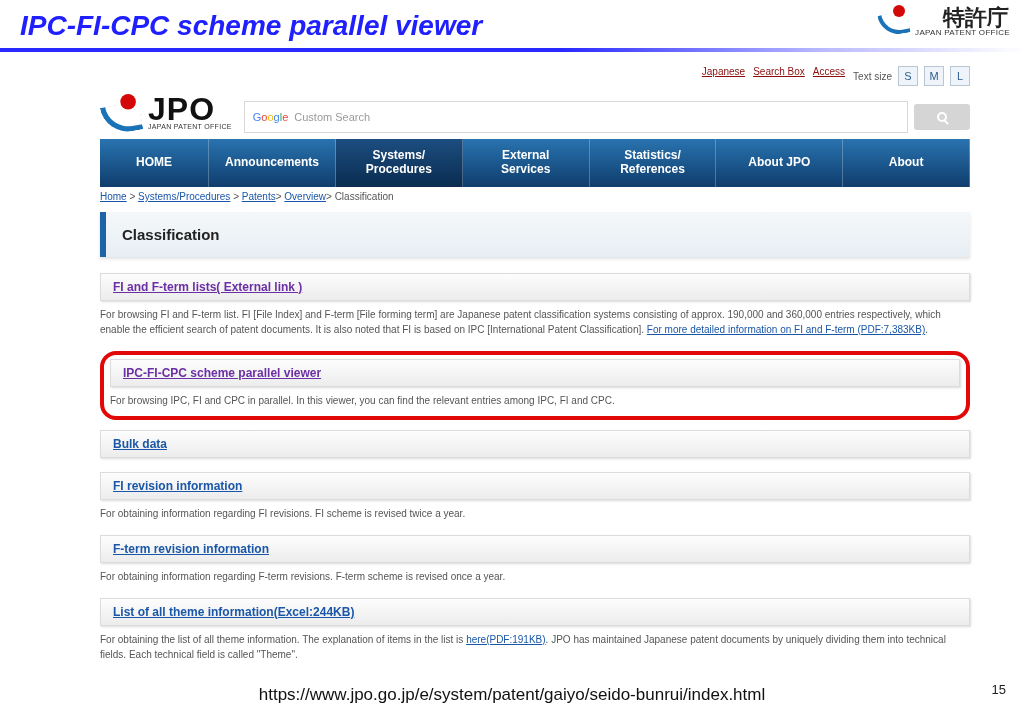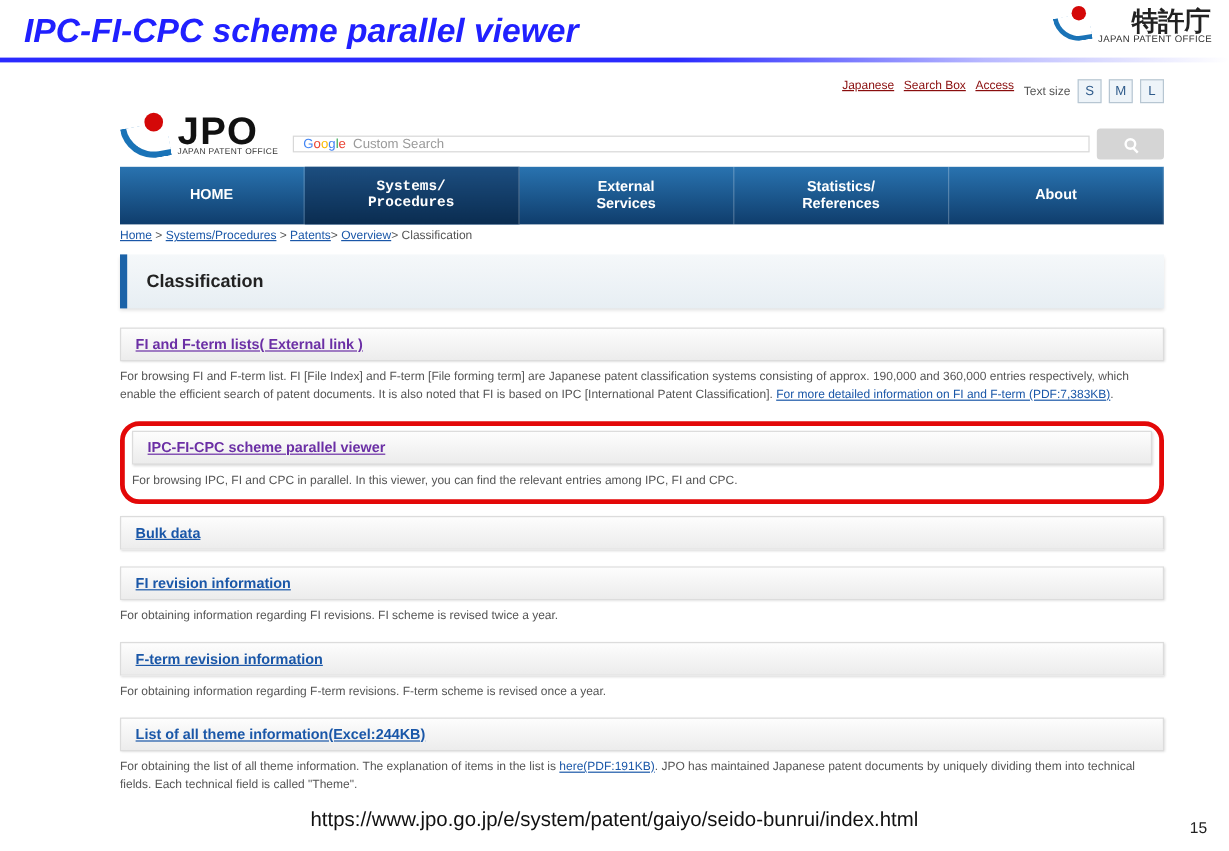--- a/index.html
+++ b/index.html
@@ -26,49 +26,49 @@
   .text-size { display: flex; align-items: center; gap: 6px; color: #555; }
   .sz { width: 20px; height: 20px; border: 1px solid #b7c6d2; display: flex; align-items: center; justify-content: center; font-size: 11px; color: #2f5b8b; background: #eef4f9; cursor: pointer; }
 
   .site-head { display: flex; align-items: flex-end; gap: 12px; }
   .jpo-logo { display: flex; align-items: flex-end; gap: 10px; padding: 2px 0 8px; }
   .jpo-text { line-height: .95; }
   .jpo-text .big { font-size: 32px; font-weight: 800; letter-spacing: 1px; color: #111; }
   .jpo-text .small { font-size: 7px; letter-spacing: .3px; color: #333; }
 
   .search-wrap { flex: 1; display: flex; gap: 6px; align-items: center; padding-bottom: 6px; }
-  .search-box { flex: 1; height: 14px; border: 1px solid #d8d8d8; padding: 0 8px; display: flex; align-items: flex-end; color: #9a9a9a; font-size: 11px; background: #fff; }
+  .search-box { flex: 1; height: 32px; border: 1px solid #d8d8d8; padding: 0 8px; display: flex; align-items: center; color: #9a9a9a; font-size: 11px; background: #fff; }
   .search-box .g { font-family: Arial; font-size: 11px; margin-right: 6px; }
   .search-btn { width: 56px; height: 26px; background: #d5d5d5; border-radius: 3px; display: flex; align-items: center; justify-content: center; cursor: pointer; }
   .mag { width: 10px; height: 10px; border: 2px solid #fff; border-radius: 50%; position: relative; }
   .mag::after { content: ""; position: absolute; width: 6px; height: 2px; background: #fff; bottom: -3px; right: -4px; transform: rotate(45deg); }
 
   .nav { display: flex; height: 48px; background: linear-gradient(#2973b0, #0f3d6c); }
   .nav-item { flex: 1; color: #fff; font-size: 12px; font-weight: bold; display: flex; align-items: center; justify-content: center; text-align: center; border-right: 1px solid rgba(255,255,255,.25); padding: 2px 4px; line-height: 1.15; cursor: pointer; }
   .nav-item:first-child { flex: .85; }
-  .nav-item.active { background: linear-gradient(#1c4e80, #0a2c50); font-family: Liberation Mono, monospace; }
+  .nav-item.active { background: linear-gradient(#1c4e80, #0a2c50); }
 
   .crumbs { font-size: 10px; color: #555; padding: 4px 0 10px; }
   .crumbs a { color: #1a57a8; text-decoration: underline; }
 
   .page-title-bar { border-left: 6px solid #1c63a8; background: linear-gradient(#f5f8fa, #e7eef3); padding: 14px 16px; margin-bottom: 16px; box-shadow: 0 2px 3px rgba(0,0,0,.12); }
   .page-title-bar span { font-size: 15px; font-weight: bold; color: #222; }
 
   .section-head { background: linear-gradient(#fdfdfd, #ececec); border: 1px solid #dcdcdc; padding: 6px 12px; font-size: 12px; font-weight: bold; box-shadow: 1px 1px 2px rgba(0,0,0,.15); margin-bottom: 6px; }
   .section-head a { text-decoration: underline; cursor: pointer; }
   .visited { color: #6b2fa5; }
   .link { color: #1a57a8; }
   .section-desc { font-size: 10px; color: #555; line-height: 1.5; margin-bottom: 14px; }
   .section-desc a { color: #1a57a8; text-decoration: underline; }
 
   .highlight { border: 4px solid #e30808; border-radius: 16px; padding: 4px 6px 8px; margin-bottom: 10px; }
   .highlight .section-head { margin-bottom: 6px; }
   .highlight .section-desc { margin-bottom: 0; }
 
-  .footer-url { position: absolute; bottom: 16px; left: 0; right: 0; text-align: center; font-size: 17px; color: #111; }
+  .footer-url { position: absolute; bottom: 4px; left: 0; right: 0; text-align: center; font-size: 17px; color: #111; }
   .page-num { position: absolute; bottom: 12px; right: 18px; font-size: 13px; color: #222; }
 </style>
 </head>
 <body>
 
 <div class="slide-title-wrap">
   <div class="slide-title">IPC-FI-CPC scheme parallel viewer</div>
 </div>
 <div class="title-underline"></div>
 
@@ -114,26 +114,28 @@
         <span>Custom Search</span>
       </div>
       <div class="search-btn">
         <span class="mag"></span>
       </div>
     </div>
   </div>
 
   <div class="nav">
     <div class="nav-item">HOME</div>
+    <div class="nav-item">Announcements</div>
     <div class="nav-item active" style="white-space:pre-line">Systems/
 Procedures</div>
     <div class="nav-item" style="white-space:pre-line">External
 Services</div>
     <div class="nav-item" style="white-space:pre-line">Statistics/
 References</div>
+    <div class="nav-item">About JPO</div>
     <div class="nav-item">About</div>
   </div>
 
   <div class="crumbs">
     <a>Home</a> &gt;
     <a>Systems/Procedures</a> &gt;
     <a>Patents</a>&gt;
     <a>Overview</a>&gt;
     <span>Classification</span>
   </div>

